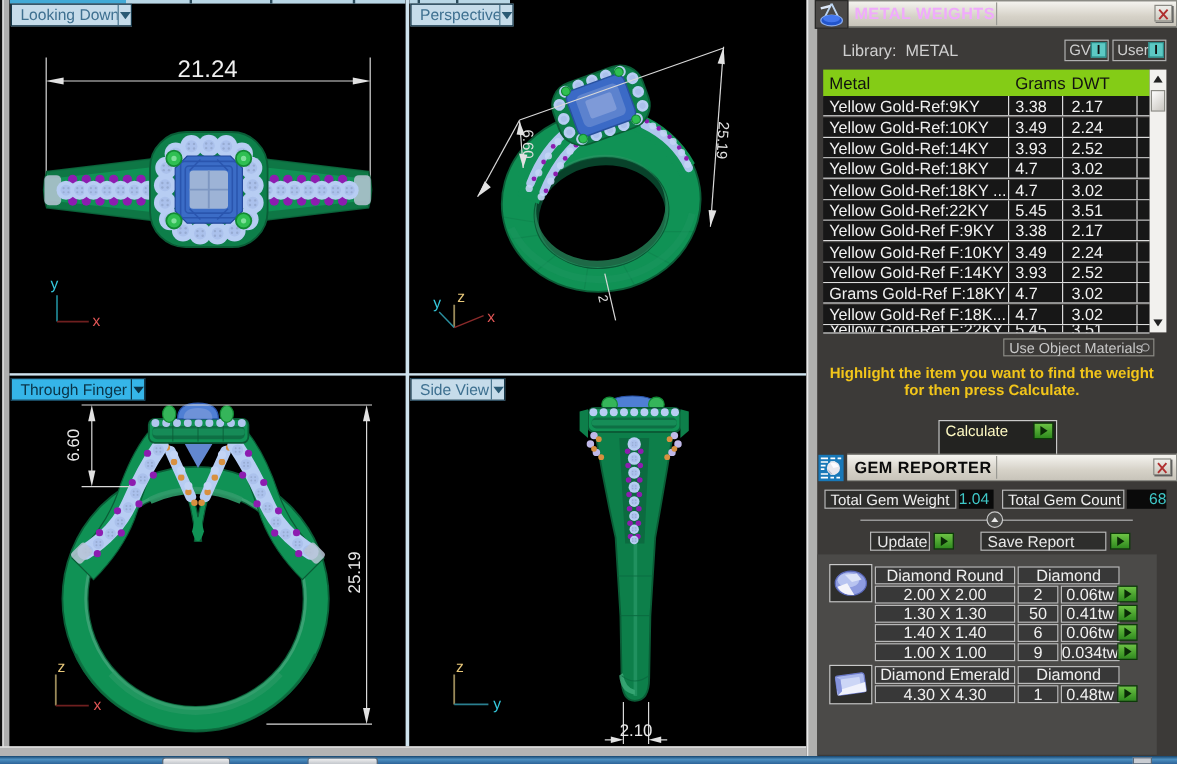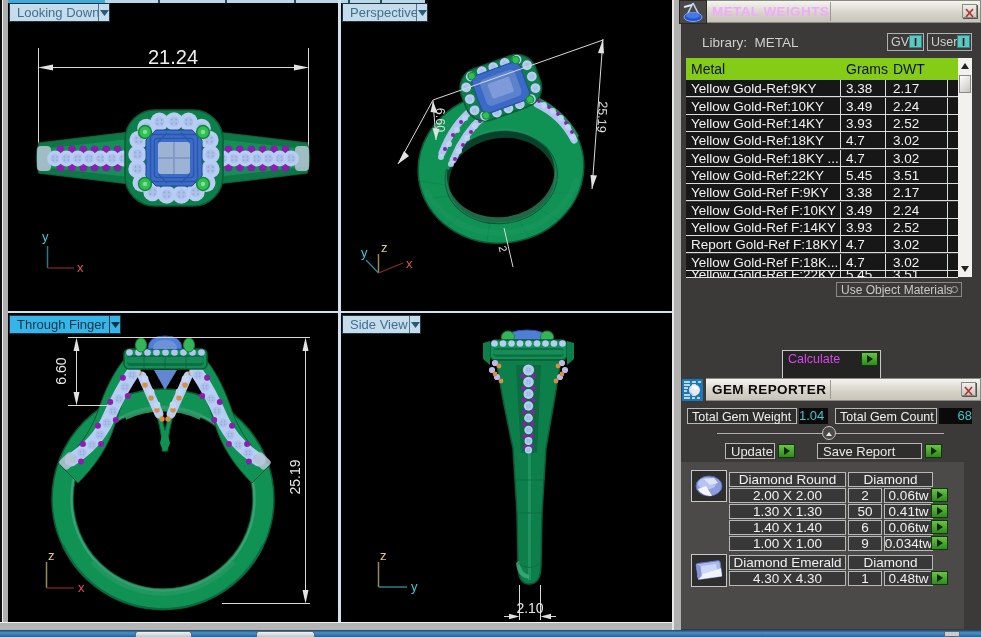--- a/index.html
+++ b/index.html
@@ -940,21 +940,21 @@
       <span class="c1">Yellow Gold-Ref F:10KY</span>
       <span class="c2">3.49</span>
       <span class="c3">2.24</span>
     </div>
 <div class="mrow" style="top:219px">
       <span class="c1">Yellow Gold-Ref F:14KY</span>
       <span class="c2">3.93</span>
       <span class="c3">2.52</span>
     </div>
 <div class="mrow" style="top:236px">
-      <span class="c1">Report Gold-Ref F:18KY</span>
+      <span class="c1">Grams Gold-Ref F:18KY</span>
       <span class="c2">4.7</span>
       <span class="c3">3.02</span>
     </div>
 <div class="mrow" style="top:254px">
       <span class="c1">Yellow Gold-Ref F:18K...</span>
       <span class="c2">4.7</span>
       <span class="c3">3.02</span>
     </div>
 <div class="mrow" style="top:271px;height:7px;overflow:hidden">
       <span class="c1">Yellow Gold-Ref F:22KY</span>
@@ -970,21 +970,22 @@
         <path d="M4,6 L8,0 L0,0 Z" fill="#222"></path>
       </svg>
 <div style="position:absolute;left:1px;top:17px;width:12px;height:18px;background:linear-gradient(135deg,#fdfdfd,#c9c6c0);border:1px solid #8a8a84"></div>
 </div>
 <div class="abs" style="left:164px;top:282px;width:126px;height:15px;border:1px solid #8a8a84;color:#c8c8c8;font-size:12px">
       <span style="position:absolute;left:4px;top:0px;white-space:nowrap">Use Object Materials</span>
       <span style="position:absolute;right:0;top:0;width:13px;height:13px;display:flex;align-items:center;justify-content:center">
         <span style="width:7px;height:7px;border:1px solid #aaa;border-radius:50%"></span>
       </span>
     </div>
-<div class="abs" style="left:110px;top:350px;width:99px;height:30px;border:1px solid #c8c8c8;background:#232321;color:#d946ef;font-size:12.5px">
+<div class="abs" style="left:0;top:305px;width:309px;text-align:center;color:#f2c51a;font-weight:bold;font-size:12.5px;line-height:13.5px">Highlight the item you want to find the weight<br>for then press Calculate.</div>
+<div class="abs" style="left:110px;top:350px;width:99px;height:30px;border:1px solid #c8c8c8;background:#232321;color:#fef9c3;font-size:12.5px">
       <span style="position:absolute;left:5px;top:1px">Calculate</span>
     </div>
 <div class="gbtn" style="left:189px;top:351.5px"></div>
 <div class="mw-bar" style="left:34px;top:378px;width:275px;height:23px"></div>
 <div class="abs" style="left:10px;top:379px;width:21px;height:22px;background:#1878b8">
 <svg width="21" height="22" viewBox="0 0 21 22">
         <g stroke="#fff" stroke-width="1.4">
           <line x1="2" y1="3" x2="8" y2="3"></line>
           <line x1="10" y1="3" x2="14" y2="3"></line>
           <line x1="16" y1="3" x2="19" y2="3"></line>

